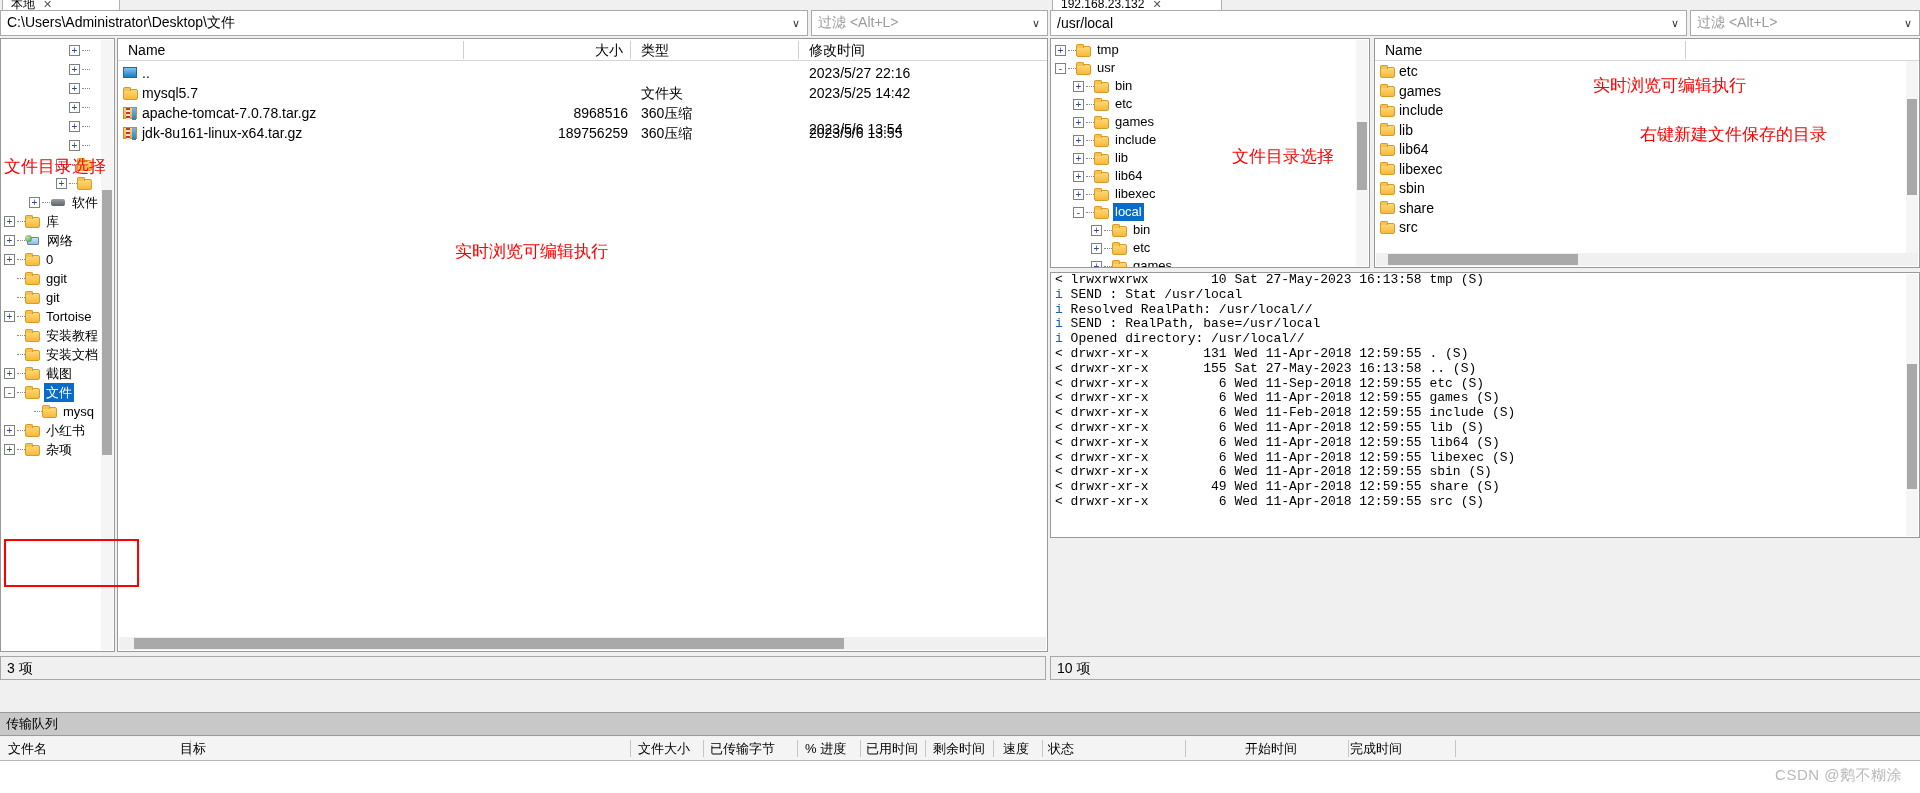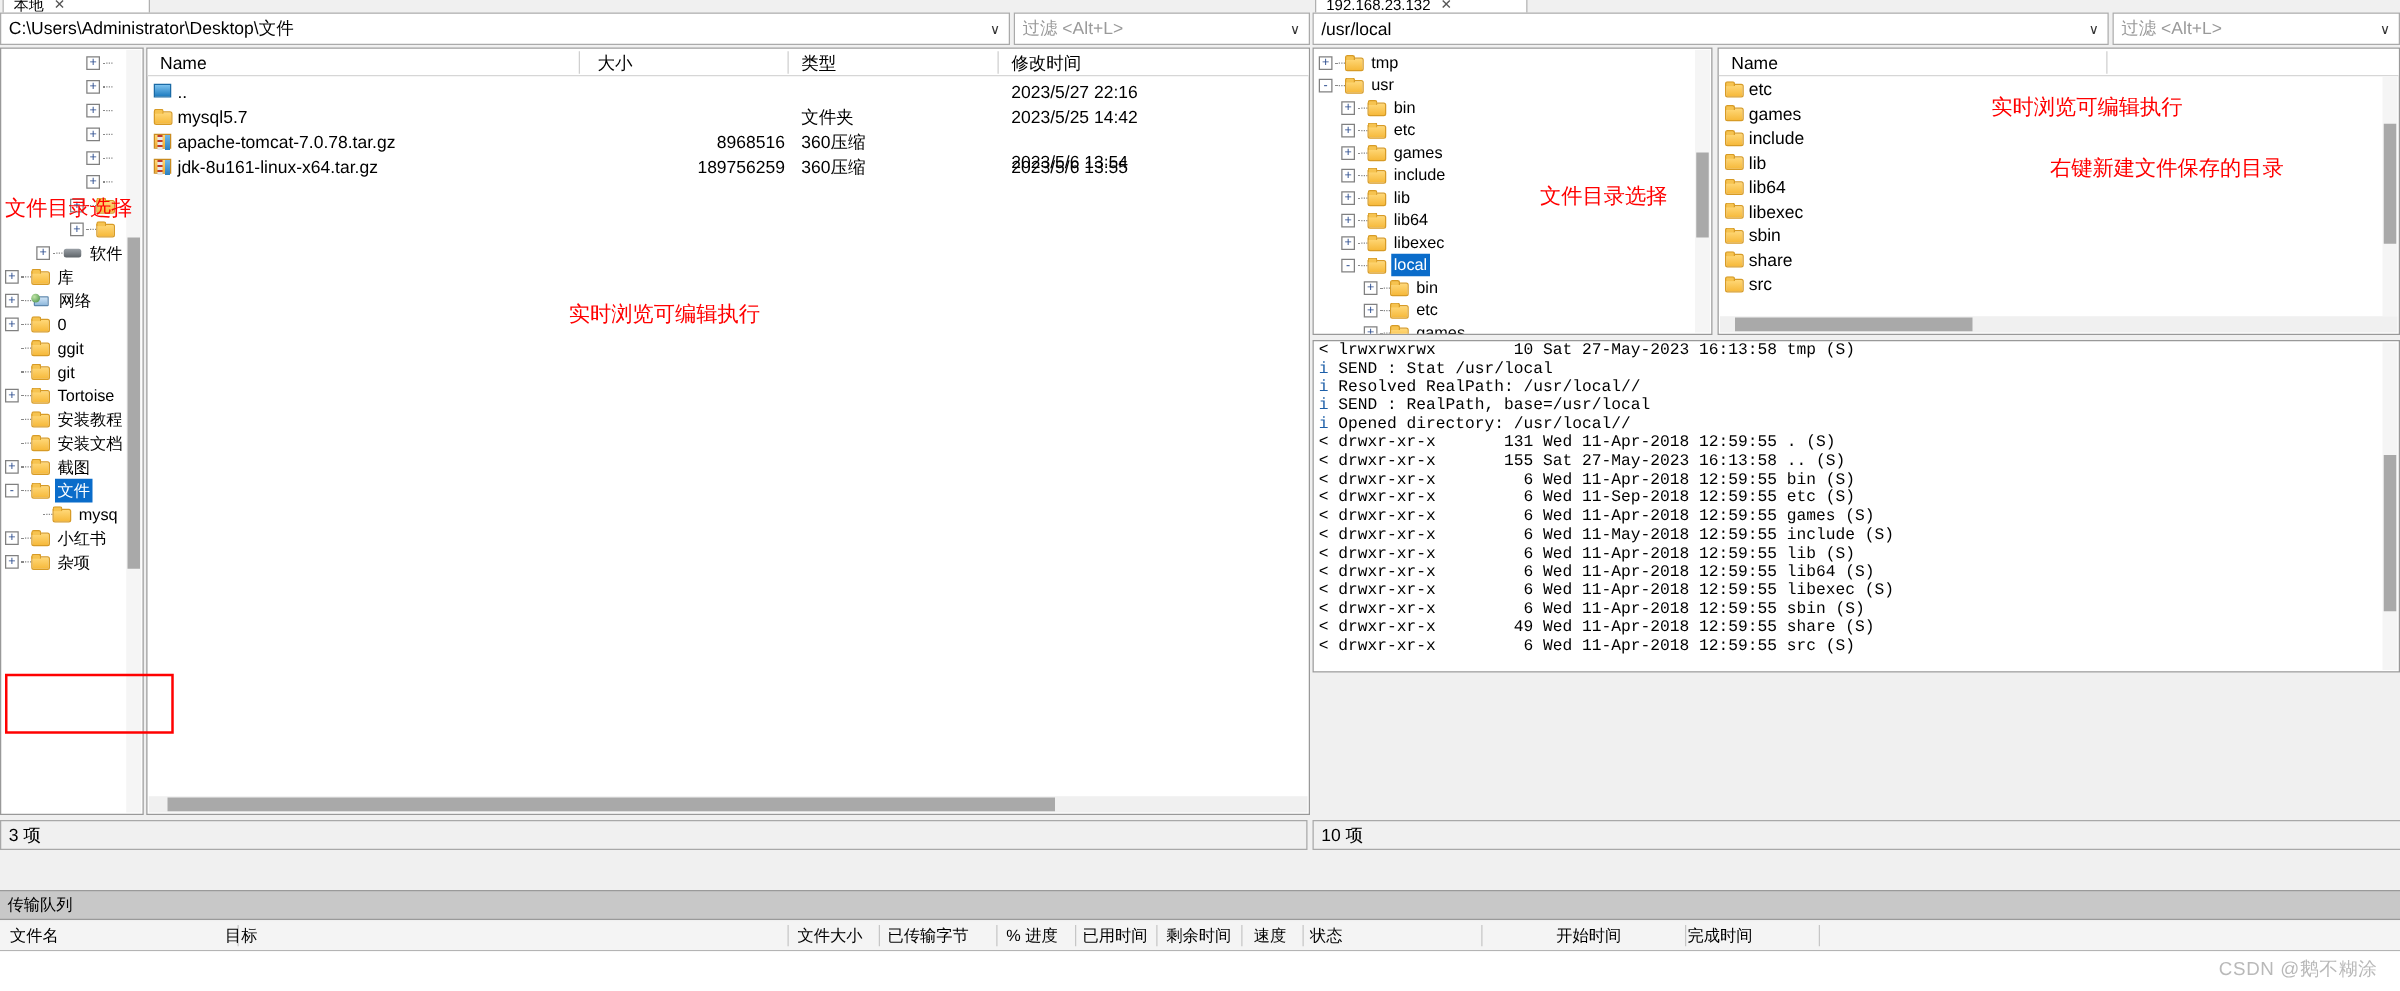--- a/index.html
+++ b/index.html
@@ -398,21 +398,21 @@
             </div>
           </div>
         <div class="vscroll">
           <div class="thumb" style="top:150px; height:265px;"></div>
         </div>
       </div>
 
       <div class="list-box">
         <div class="lhead" id="local-head">
             <div class="hcell" style="left: 5px; width: 340px; text-align: left;">Name</div>
-            <div class="hcell" style="left: 355px; width: 155px; text-align: left;">大小</div>
+            <div class="hcell" style="left: 355px; width: 155px; text-align: right;">大小</div>
             <div class="hcell" style="left: 518px; width: 160px; text-align: left;">类型</div>
             <div class="hcell" style="left: 686px; width: 200px; text-align: left;">修改时间</div>
             <div class="hsep" style="left: 345px;"></div>
             <div class="hsep" style="left: 512px;"></div>
             <div class="hsep" style="left: 680px;"></div>
           </div>
         <div id="local-rows">
             <div class="lrow" style="top: 24px;">
               <div class="c-name">
                 <span class="upicon">
@@ -685,24 +685,23 @@
 
     <div class="log-box">
       <div id="log-lines" style="position:absolute; left:0; top:0; right:14px;">
           <div class="log-line"><span class="pfx-lt">&lt; </span><span>lrwxrwxrwx        10 Sat 27-May-2023 16:13:58 tmp (S)</span></div>
           <div class="log-line"><span class="pfx-i">i </span><span>SEND : Stat /usr/local</span></div>
           <div class="log-line"><span class="pfx-i">i </span><span>Resolved RealPath: /usr/local//</span></div>
           <div class="log-line"><span class="pfx-i">i </span><span>SEND : RealPath, base=/usr/local</span></div>
           <div class="log-line"><span class="pfx-i">i </span><span>Opened directory: /usr/local//</span></div>
           <div class="log-line"><span class="pfx-lt">&lt; </span><span>drwxr-xr-x       131 Wed 11-Apr-2018 12:59:55 . (S)</span></div>
           <div class="log-line"><span class="pfx-lt">&lt; </span><span>drwxr-xr-x       155 Sat 27-May-2023 16:13:58 .. (S)</span></div>
-          <div class="log-line"><span class="pfx-lt">&lt; </span><span>drwxr-xr-x         6 Wed 11-Apr-2018 12:59:55 bin (S)</span></div>
           <div class="log-line"><span class="pfx-lt">&lt; </span><span>drwxr-xr-x         6 Wed 11-Sep-2018 12:59:55 etc (S)</span></div>
           <div class="log-line"><span class="pfx-lt">&lt; </span><span>drwxr-xr-x         6 Wed 11-Apr-2018 12:59:55 games (S)</span></div>
-          <div class="log-line"><span class="pfx-lt">&lt; </span><span>drwxr-xr-x         6 Wed 11-May-2018 12:59:55 include (S)</span></div>
+          <div class="log-line"><span class="pfx-lt">&lt; </span><span>drwxr-xr-x         6 Wed 11-Feb-2018 12:59:55 include (S)</span></div>
           <div class="log-line"><span class="pfx-lt">&lt; </span><span>drwxr-xr-x         6 Wed 11-Apr-2018 12:59:55 lib (S)</span></div>
           <div class="log-line"><span class="pfx-lt">&lt; </span><span>drwxr-xr-x         6 Wed 11-Apr-2018 12:59:55 lib64 (S)</span></div>
           <div class="log-line"><span class="pfx-lt">&lt; </span><span>drwxr-xr-x         6 Wed 11-Apr-2018 12:59:55 libexec (S)</span></div>
           <div class="log-line"><span class="pfx-lt">&lt; </span><span>drwxr-xr-x         6 Wed 11-Apr-2018 12:59:55 sbin (S)</span></div>
           <div class="log-line"><span class="pfx-lt">&lt; </span><span>drwxr-xr-x        49 Wed 11-Apr-2018 12:59:55 share (S)</span></div>
           <div class="log-line"><span class="pfx-lt">&lt; </span><span>drwxr-xr-x         6 Wed 11-Apr-2018 12:59:55 src (S)</span></div>
         </div>
       <div class="vscroll">
         <div class="thumb" style="top:90px; height:125px;"></div>
       </div>

